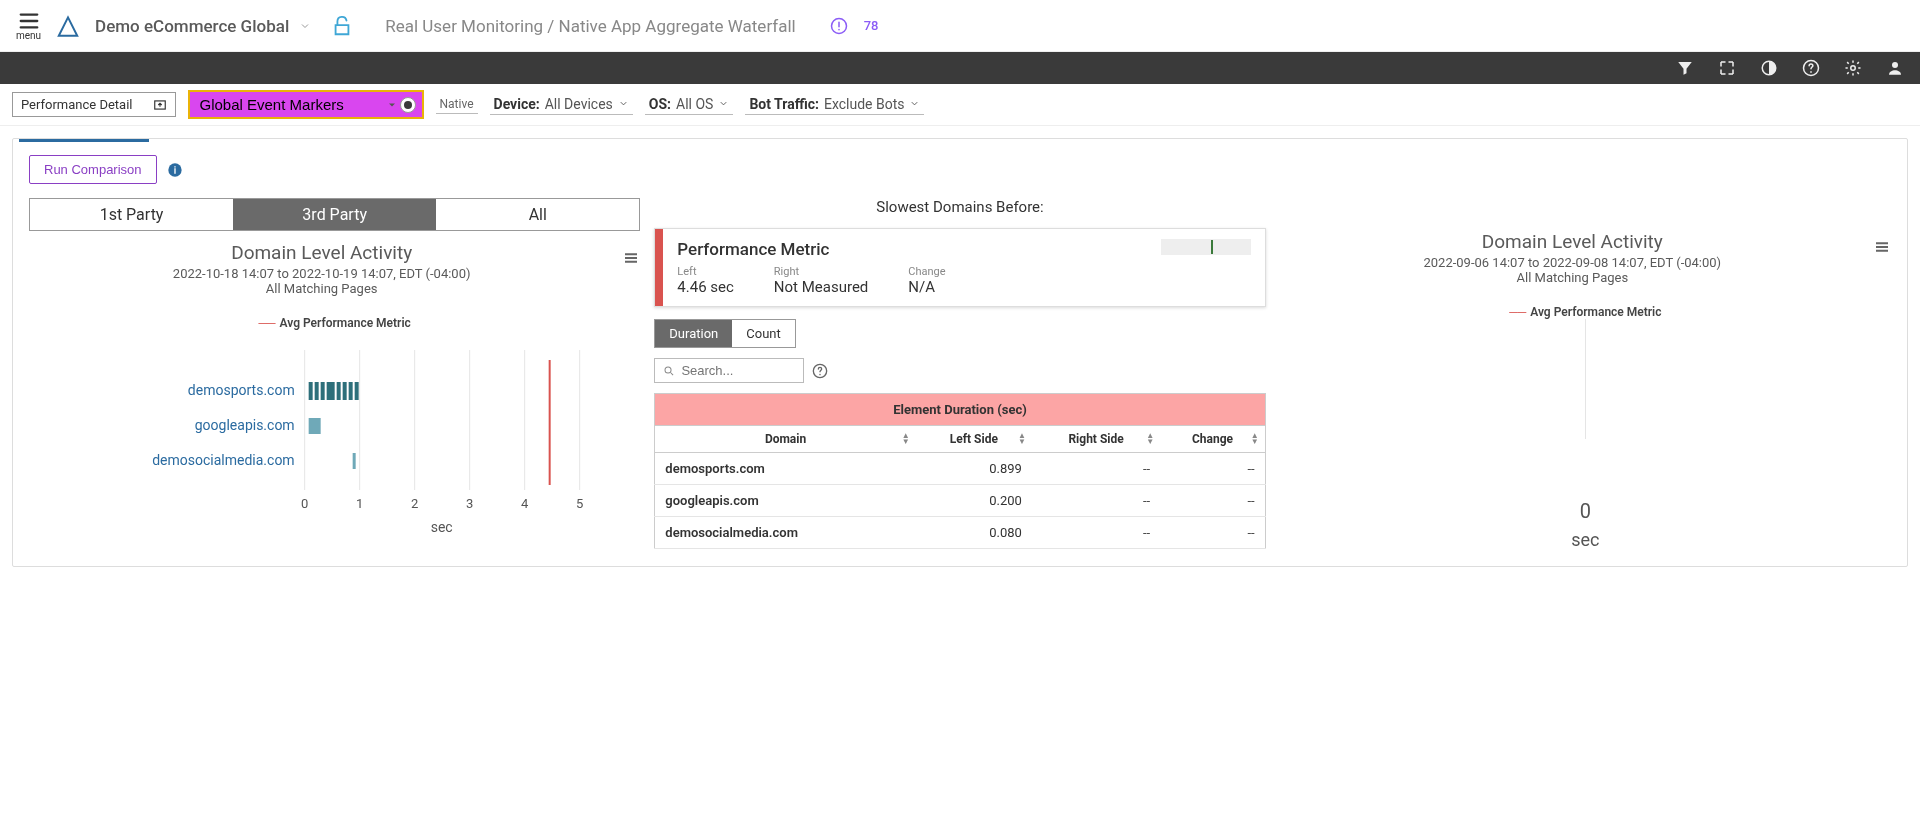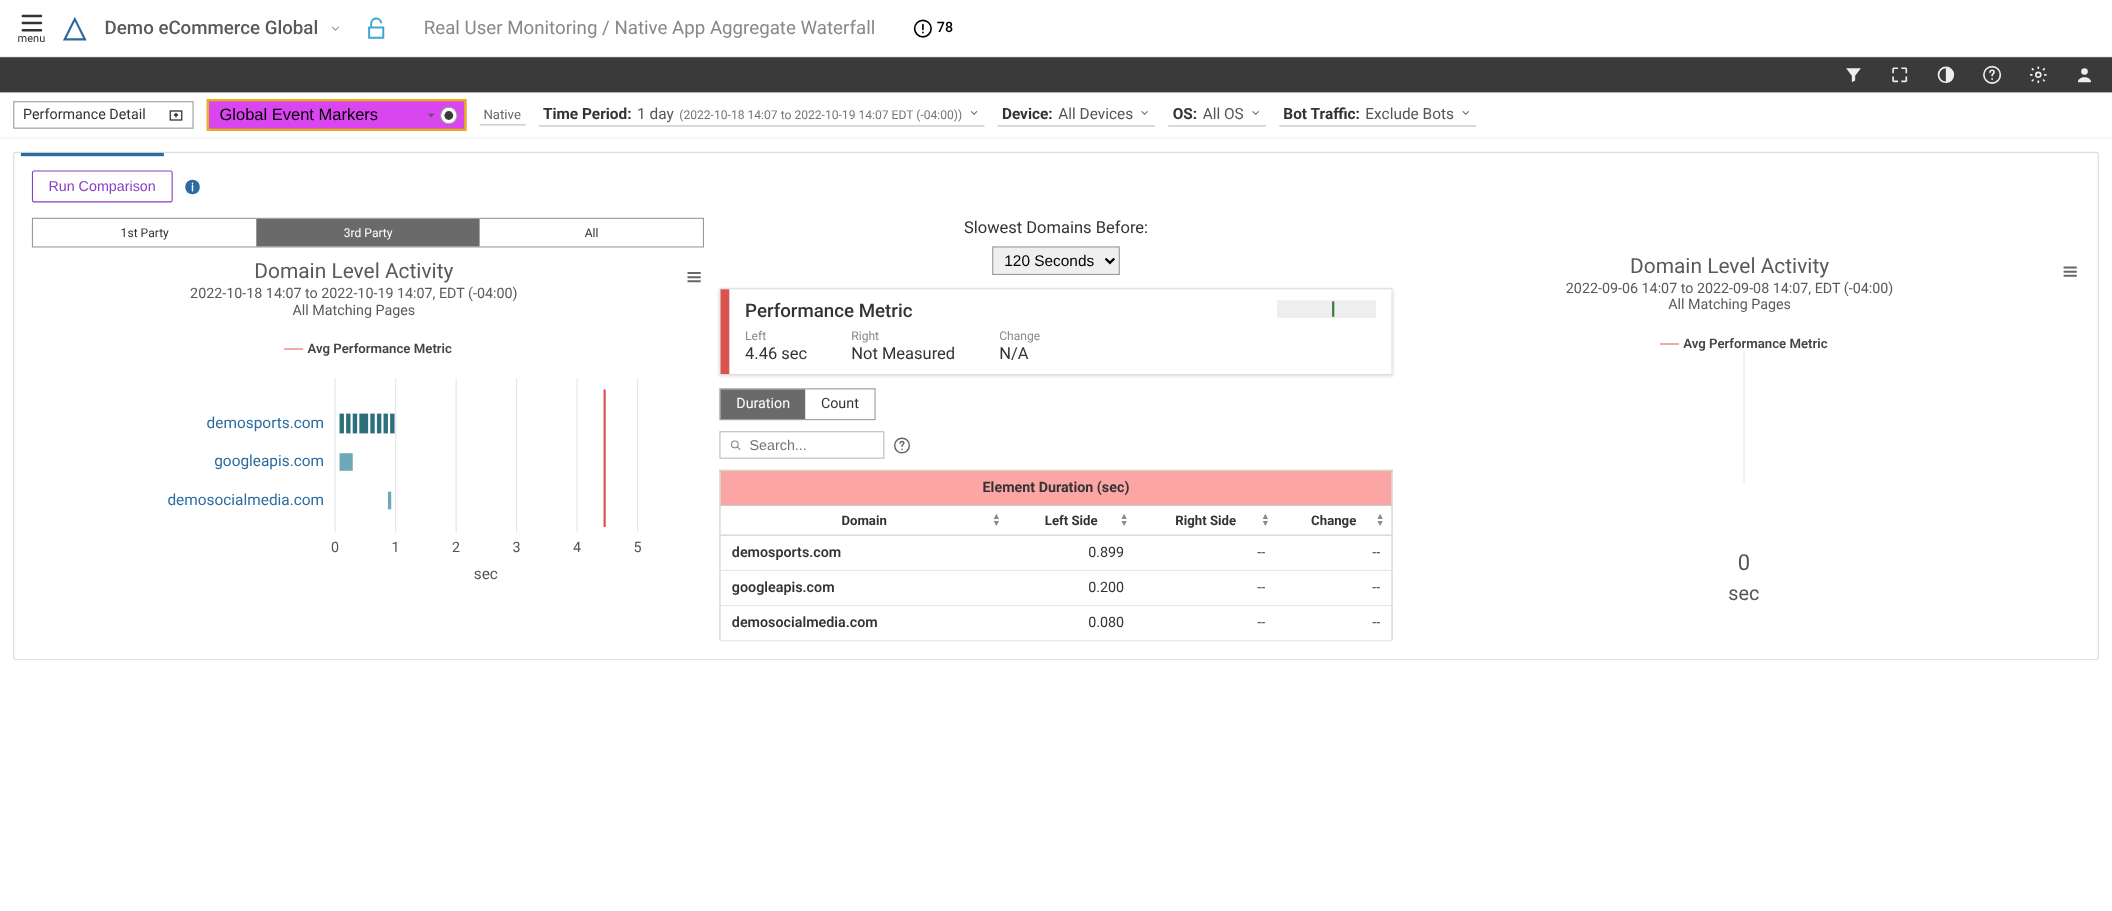--- a/index.html
+++ b/index.html
@@ -6,21 +6,21 @@
 body { font-family: -apple-system, BlinkMacSystemFont, "Segoe UI", Roboto, Arial, sans-serif; font-size: 13px; color: #333; background: #fff; }
 .top-header { display: flex; align-items: center; height: 52px; padding: 0 16px; gap: 14px; border-bottom: 1px solid #eee; }
 .menu-btn { display: flex; flex-direction: column; align-items: center; cursor: pointer; color: #333; }
 .menu-btn svg { width: 22px; height: 22px; }
 .menu-btn .lbl { font-size: 10px; margin-top: -2px; }
 .logo-icon { width: 26px; height: 26px; color: #2b6ba0; }
 .workspace-name { font-size: 17px; font-weight: 500; color: #5a5a5a; }
 .chev-down { width: 12px; height: 12px; color: #999; margin-left: -4px; }
 .lock-icon { width: 22px; height: 26px; color: #3fa7d6; margin-left: 6px; }
 .breadcrumb { font-size: 17px; color: #888; margin-left: 18px; }
-.alert-count { display: flex; align-items: center; gap: 4px; margin-left: 20px; color: #000000; font-weight: 500; }
+.alert-count { display: flex; align-items: center; gap: 16px; margin-left: 20px; color: #8b5cf6; font-weight: 500; }
 .alert-count svg { width: 18px; height: 18px; }
 .dark-bar { background: #3a3a3a; height: 32px; display: flex; justify-content: flex-end; align-items: center; padding: 0 16px; gap: 24px; }
 .dark-bar .icon { color: #eee; width: 18px; height: 18px; cursor: pointer; }
 .filters-bar { display: flex; align-items: center; padding: 6px 12px; gap: 12px; border-bottom: 1px solid #eee; flex-wrap: wrap; }
 .perf-detail-btn { display: flex; align-items: center; gap: 20px; border: 1px solid #999; padding: 4px 8px; font-size: 13px; cursor: pointer; background: #fff; }
 .perf-detail-btn svg { width: 14px; height: 14px; }
 .gem-box { display: flex; align-items: center; border: 2px solid #eab308; background: #d946ef; }
 .gem-select { font-size: 15px; padding: 4px 10px; border: none; background: transparent; appearance: none; outline: none; min-width: 190px; }
 .gem-ctls { display: flex; align-items: center; gap: 2px; padding: 0 6px; }
 .gem-ctls .tri { width: 12px; height: 12px; color: #555; }
@@ -33,21 +33,21 @@
 .filt-item .native { font-size: 12px; color: #666; font-weight: 400; }
 .filt-item svg { width: 11px; height: 11px; color: #555; }
 .content-wrap { padding: 8px 12px 20px 12px; }
 .inner-card { border: 1px solid #ddd; border-radius: 2px; padding: 16px; position: relative; margin-top: 4px; }
 .blue-line { position: absolute; top: 0; left: 6px; width: 130px; height: 3px; background: #2b6ba0; }
 .run-row { display: flex; align-items: center; gap: 10px; margin-bottom: 14px; }
 .run-btn { border: 1.5px solid #8a3fc4; color: #8a3fc4; background: #fff; padding: 6px 14px; font-size: 13px; cursor: pointer; border-radius: 2px; }
 .info-circle { width: 16px; height: 16px; color: #2b6ba0; }
 .three-col { display: grid; grid-template-columns: 1fr 1fr 1fr; gap: 14px; align-items:start; }
 .seg-btns { display: flex; border: 1px solid #999; width: 100%; margin-bottom: 10px; }
-.seg-btns > div { flex: 1; text-align: center; padding: 6px 0; font-size: 11px; cursor: pointer; }
+.seg-btns > div { flex: 1; text-align: center; padding: 6px 0; font-size: 16px; cursor: pointer; }
 .seg-btns .on { background: #6a6a6a; color: #fff; }
 .slow-row { display: flex; align-items: center; gap: 8px; font-size: 15px; margin-bottom: 12px; flex-direction: column; }
 .slow-row select { flex: 1; font-size: 14px; padding: 3px 6px; border: 1px solid #999; }
 .panel-title { text-align: center; font-size: 19px; color: #5a5a5a; }
 .panel-sub1 { text-align: center; font-size: 13px; color: #5a5a5a; margin-top: 2px; }
 .panel-sub2 { text-align: center; font-size: 13px; color: #5a5a5a; }
 .burger-icon { position: absolute; right: 0; top: 8px; width: 18px; height: 18px; color: #666; cursor: pointer; }
 .panel-head-wrap { position: relative; padding-right: 26px; }
 .legend-row { text-align: center; margin-top: 20px; font-size: 12px; font-weight: 600; color: #444; }
 .legend-row .dash { color: #d9534f; margin-right: 4px; }
@@ -162,28 +162,20 @@
       <svg class="tri" viewBox="0 0 24 24">
           <path d="M6 9l6 6 6-6z" fill="currentColor"></path>
         </svg>
       <div class="dot"></div>
     </div>
   </div>
   <div class="filt-item">
     <span class="native">Native</span>
   </div>
   <div class="filt-item">
-    <span class="k">Time Period:</span>
-    <span class="v">1 day</span>
-    <span class="sub">(2022-10-18 14:07 to 2022-10-19 14:07 EDT (-04:00))</span>
-    <svg viewBox="0 0 24 24">
-        <path d="M6 9l6 6 6-6" stroke="currentColor" stroke-width="2" fill="none"></path>
-      </svg>
-  </div>
-  <div class="filt-item">
     <span class="k">Device:</span>
     <span class="v">All Devices</span>
     <svg viewBox="0 0 24 24">
         <path d="M6 9l6 6 6-6" stroke="currentColor" stroke-width="2" fill="none"></path>
       </svg>
   </div>
   <div class="filt-item">
     <span class="k">OS:</span>
     <span class="v">All OS</span>
     <svg viewBox="0 0 24 24">
@@ -264,23 +256,20 @@
           <text class="axis-tick" x="440" y="168" text-anchor="middle">4</text>
           <text class="axis-tick" x="495" y="168" text-anchor="middle">5</text>
           <text class="axis-label" x="357" y="192" text-anchor="middle">sec</text>
         </svg>
       </div>
     </div>
 
     <div>
       <div class="slow-row">
         <span>Slowest Domains Before:</span>
-        <select>
-          <option>120 Seconds</option>
-        </select>
       </div>
       <div class="metric-card">
         <div class="stripe"></div>
         <div class="body">
           <div class="ttl">Performance Metric</div>
           <div class="spark"></div>
           <div class="metric-cols">
             <div class="mc">
               <span class="mk">Left</span>
               <span class="mv">4.46 sec</span>

